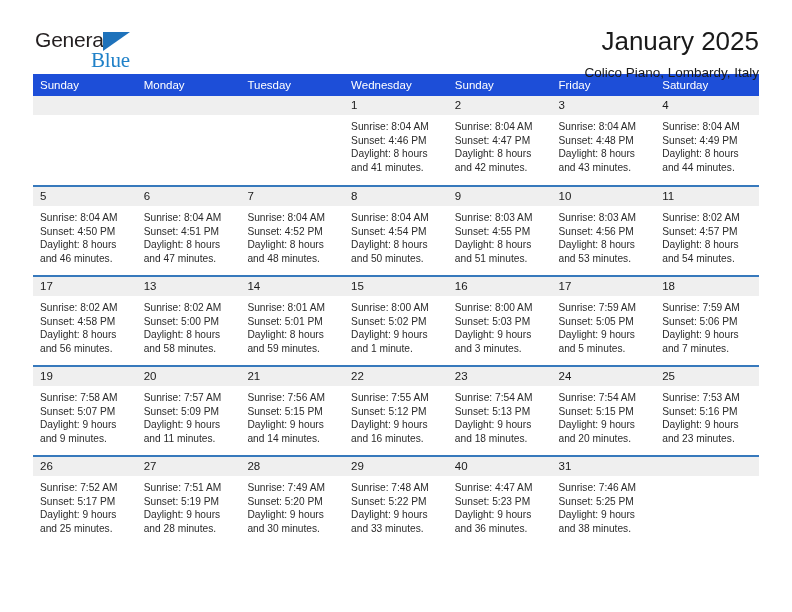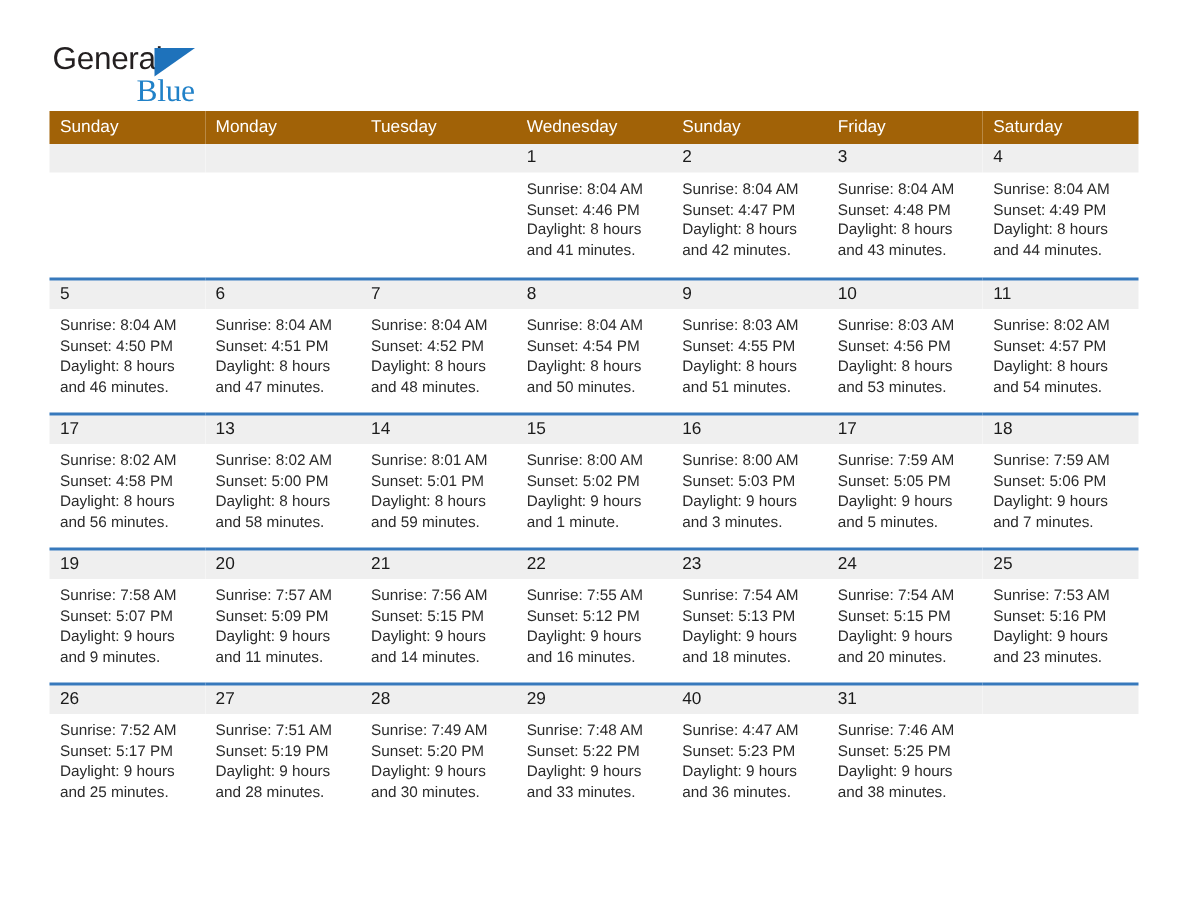--- a/index.html
+++ b/index.html
@@ -87,21 +87,21 @@
 
   
   .calendar {
     width: 726px;
     border-collapse: collapse;
     table-layout: fixed;
     margin-top: 4px;
   }
 
   .calendar thead th {
-    background: #a16207;
+    background: #1d4ed8;
     color: #ffffff;
     font-size: 11.5px;
     font-weight: normal;
     text-align: left;
     padding: 5px 0 5px 7px;
     height: 18px;
     box-sizing: border-box;
   }
 
   .calendar td {
@@ -152,20 +152,24 @@
 <div class="page">
 
   <div class="header">
 
     <div class="logo">
       <span class="logo-general">General</span>
       <span class="logo-triangle"></span>
       <span class="logo-blue">Blue</span>
     </div>
 
+    <div class="title-block">
+      <div class="cal-title">January 2025</div>
+      <div class="cal-subtitle">Colico Piano, Lombardy, Italy</div>
+    </div>
 
   </div>
 
   <table class="calendar">
     <thead>
       <tr>
         <th>Sunday</th>
         <th>Monday</th>
         <th>Tuesday</th>
         <th>Wednesday</th>

